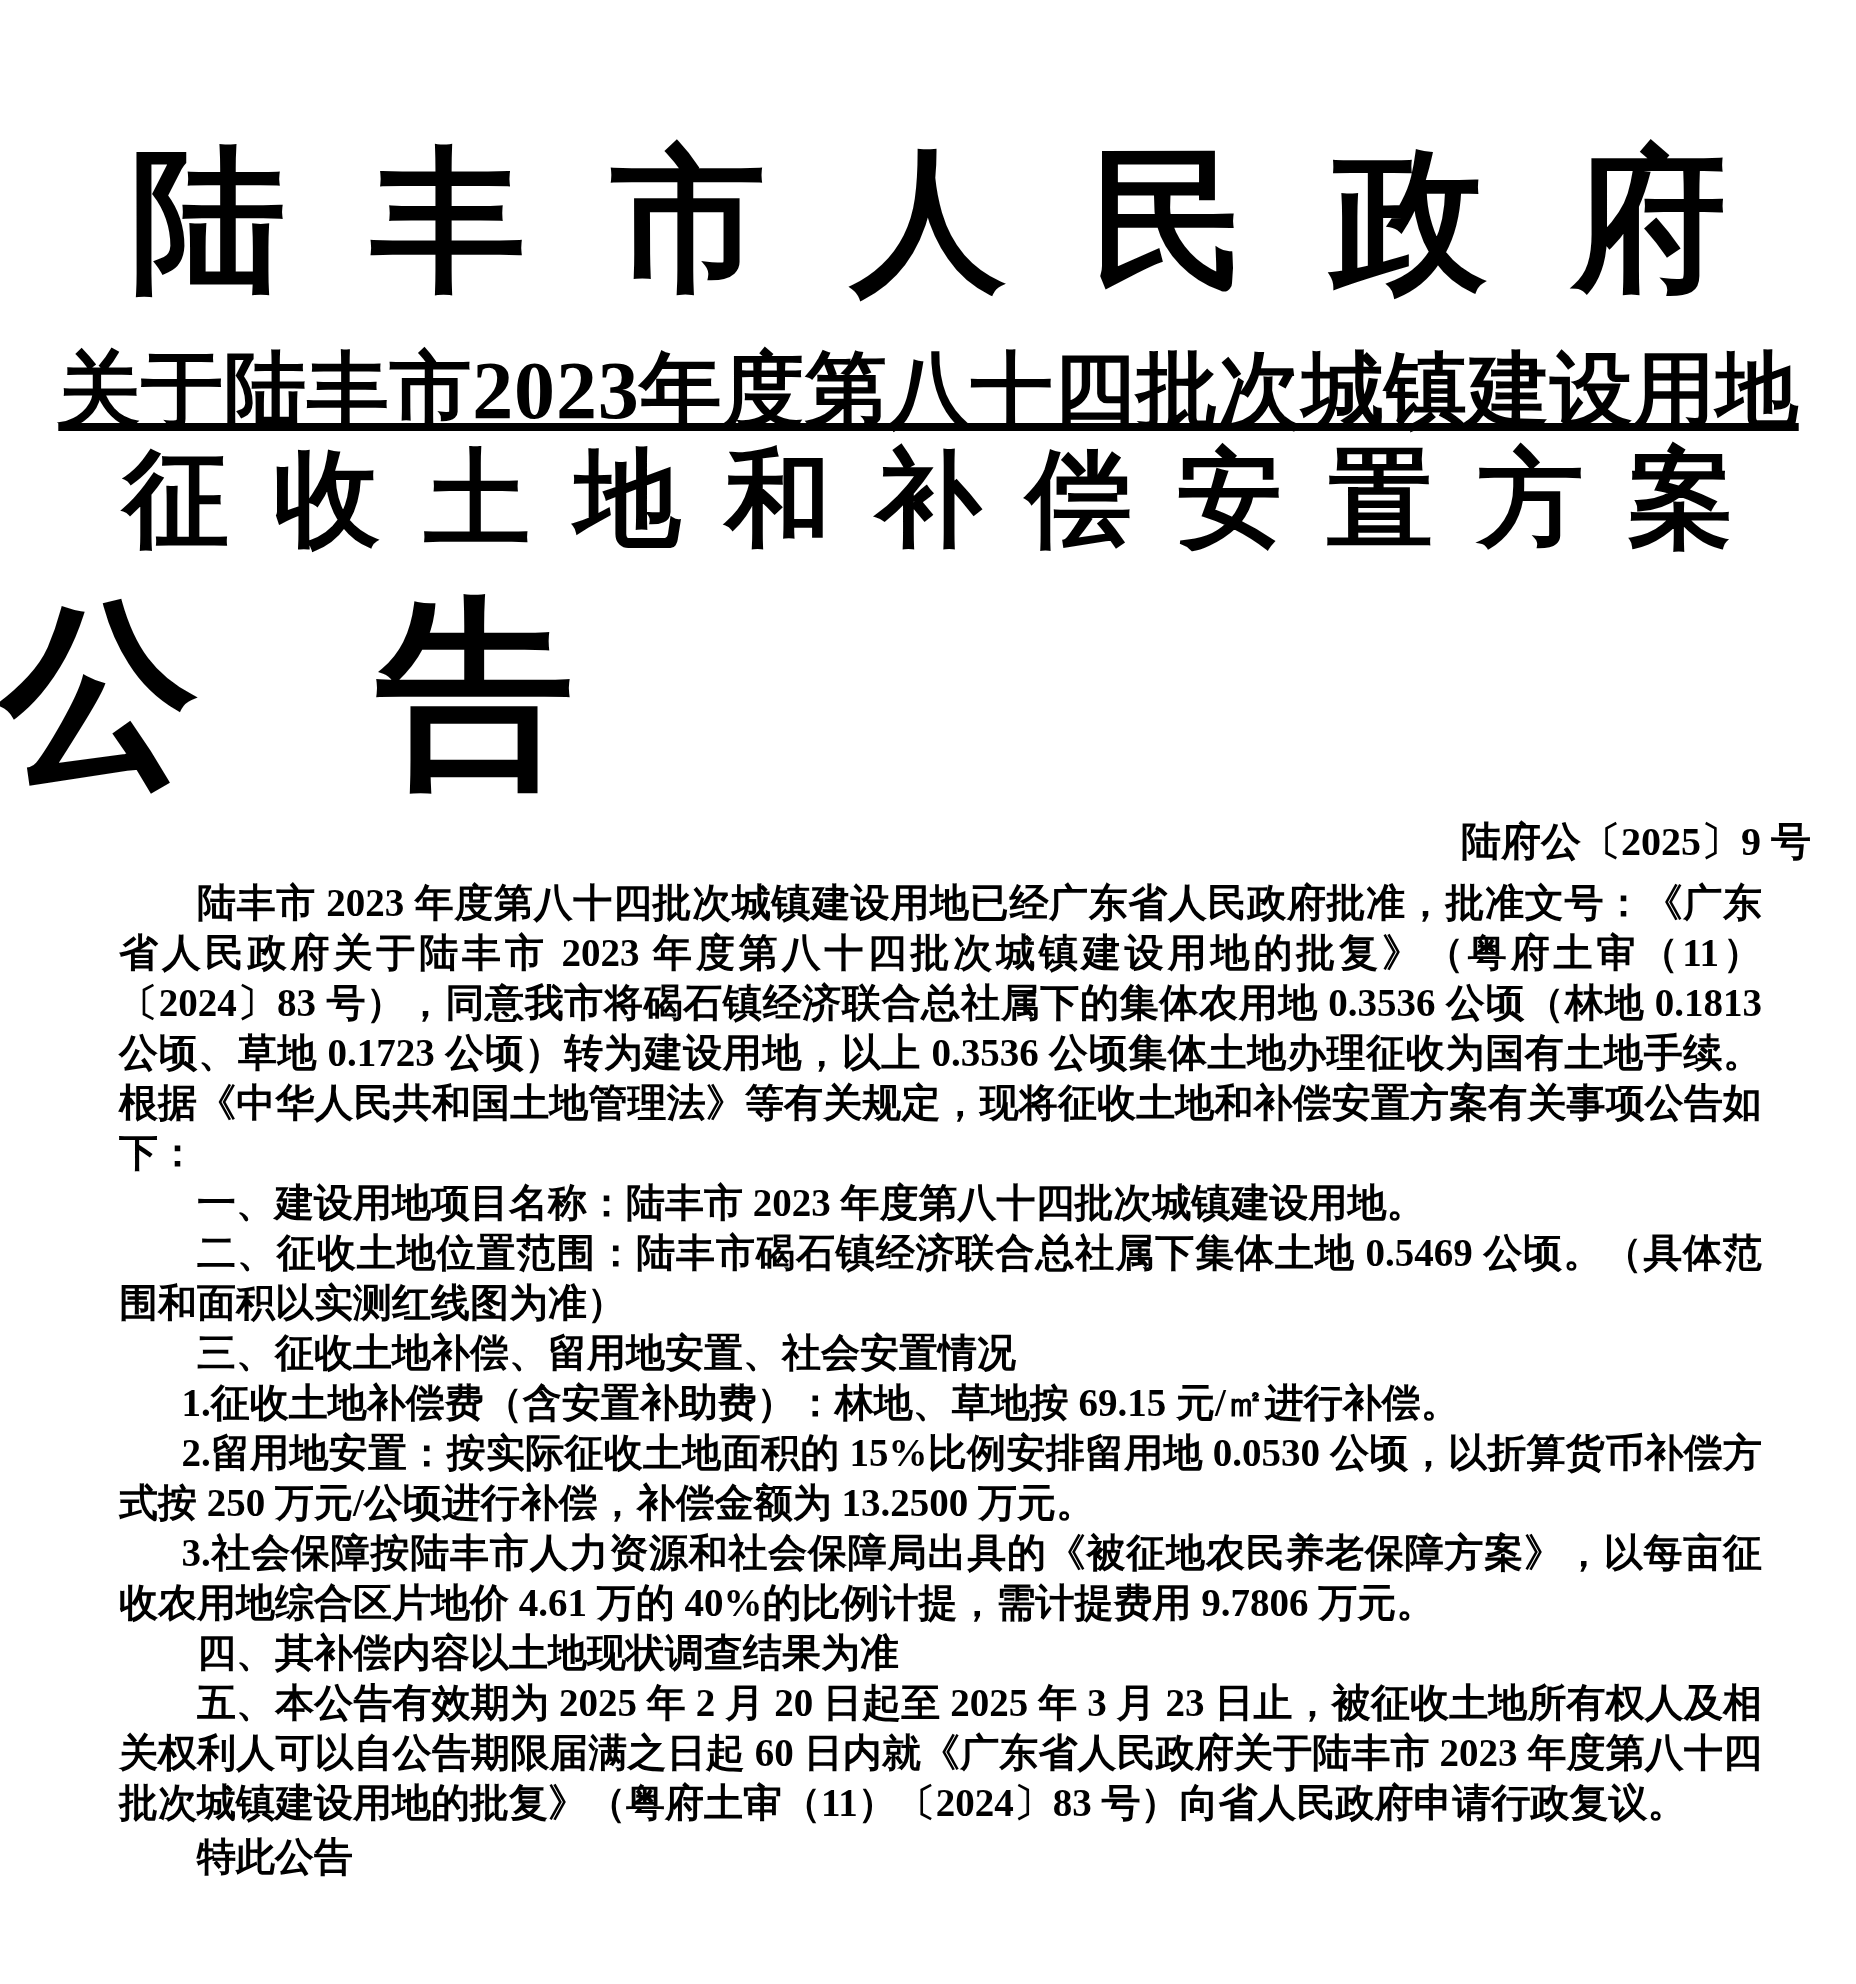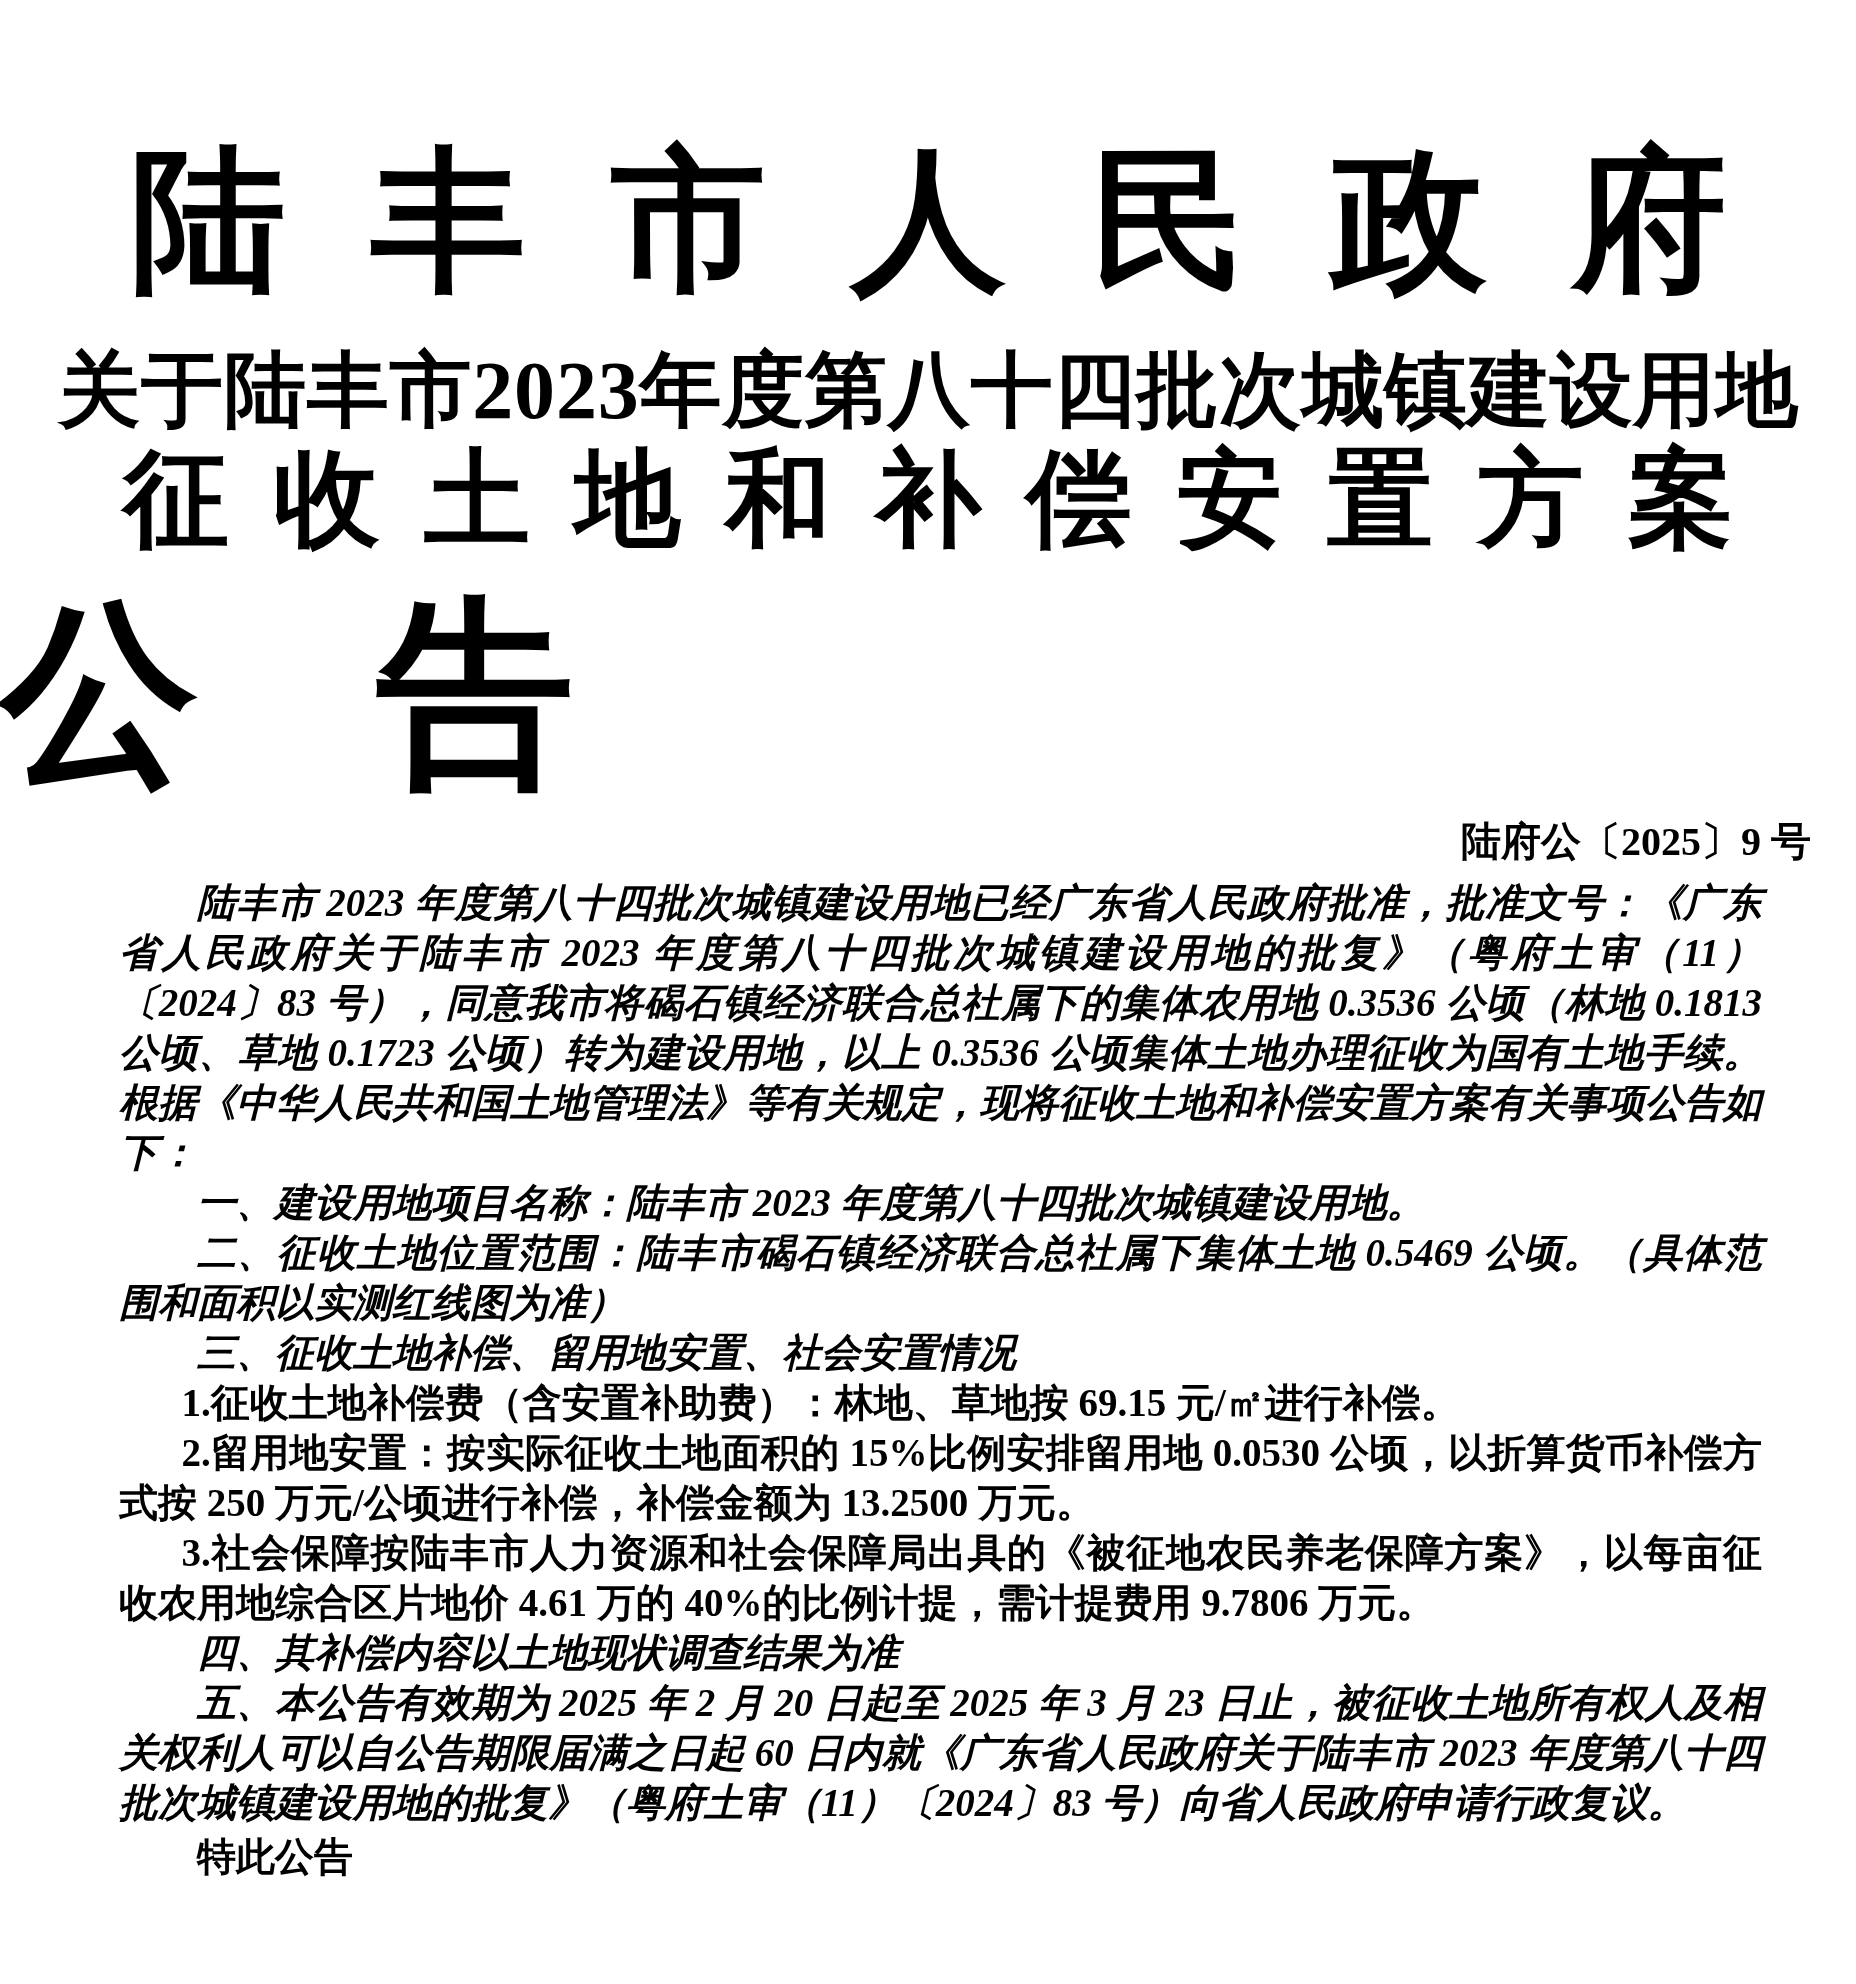--- a/index.html
+++ b/index.html
@@ -16,21 +16,21 @@
   
   .org-title{
     font-size:155px;line-height:1.08;font-weight:bold;
     text-align:center;letter-spacing:0.55em;padding-left:0.55em;
     white-space:nowrap;
     margin-top:48px;
   }
   .subtitle1{
     margin-top:38px;
     font-size:82px;line-height:1.15;font-weight:bold;
-    text-align:center;white-space:nowrap;letter-spacing:0.8px;
+    text-align:center;white-space:nowrap;letter-spacing:0.8px;text-decoration:underline;
   }
   .subtitle2{
     font-size:106px;line-height:1.15;font-weight:bold;
     text-align:center;letter-spacing:0.42em;padding-left:0.42em;
     white-space:nowrap;
   }
   .notice-title{
     margin-top:24px;
     font-size:198px;line-height:1.12;font-weight:bold;
     text-align:left;word-spacing:0.65em;white-space:nowrap;
@@ -41,21 +41,21 @@
     text-align:right;padding-right:46px;
   }
   
   .body-text{
     margin-top:10px;
     padding:0 95px 0 119px;
     font-size:39px;line-height:50px;font-weight:bold;
     text-align:justify;
   }
   .body-text p{margin:0;}
-  .ind2{text-indent:2em;font-style:italic;}
+  .ind2{text-indent:2em;}
   .ind15{text-indent:1.6em;}
   .closing{ text-indent:2em; font-weight:bold; margin-top:3.2px !important;
     font-family:"Liberation Sans","DejaVu Sans",sans-serif;}
 </style>
 </head>
 <body>
 
 <div class="page">
 
   <div class="org-title">陆丰市人民政府</div>

